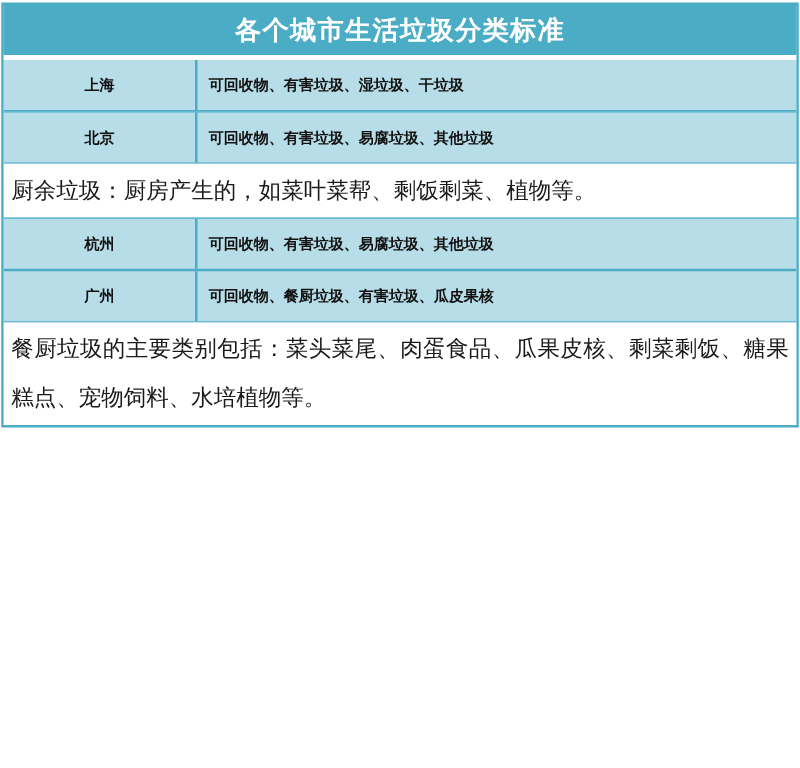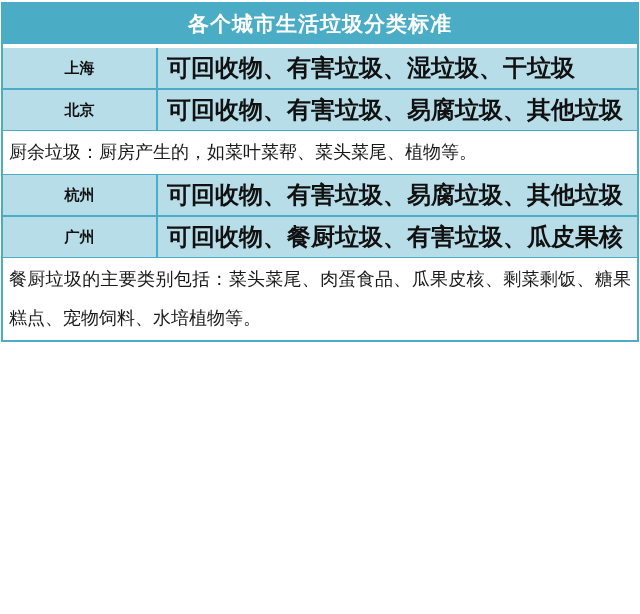--- a/index.html
+++ b/index.html
@@ -47,31 +47,31 @@
   .city-row.with-top {
     border-top: 1px solid #4BACC6;
     text-align: center;
   }
   .city-cell {
     width: 153px;
     flex: 0 0 153px;
     display: flex;
     align-items: center;
     justify-content: center;
-    font-size: 15px;
+    font-size: 12px;
     font-weight: bold;
     color: #111111;
   }
   .categories-cell {
     flex: 1;
     border-left: 2px solid #4BACC6;
     display: flex;
     align-items: center;
     padding-left: 9px;
-    font-size: 24px;
+    font-size: 12px;
     font-weight: bold;
     color: #111111;
   }
   .desc-cell {
     background: #ffffff;
     padding: 2px 6px 2px 6px;
     color: #1a1a1a;
   }
   .desc-cell p {
     margin: 0;
@@ -92,21 +92,21 @@
     <div class="city-row">
       <div class="city-cell">上海</div>
       <div class="categories-cell">可回收物、有害垃圾、湿垃圾、干垃圾</div>
     </div>
 
     <div class="city-row with-top">
       <div class="city-cell">北京</div>
       <div class="categories-cell">可回收物、有害垃圾、易腐垃圾、其他垃圾</div>
     </div>
     <div class="desc-cell">
-      <p>厨余垃圾：厨房产生的，如菜叶菜帮、菜头菜尾、植物等。</p>
+      <p>厨余垃圾：厨房产生的，如菜叶菜帮、剩饭剩菜、植物等。</p>
     </div>
 
     <div class="city-row with-top">
       <div class="city-cell">杭州</div>
       <div class="categories-cell">可回收物、有害垃圾、易腐垃圾、其他垃圾</div>
     </div>
 
     <div class="city-row with-top">
       <div class="city-cell">广州</div>
       <div class="categories-cell">可回收物、餐厨垃圾、有害垃圾、瓜皮果核</div>

